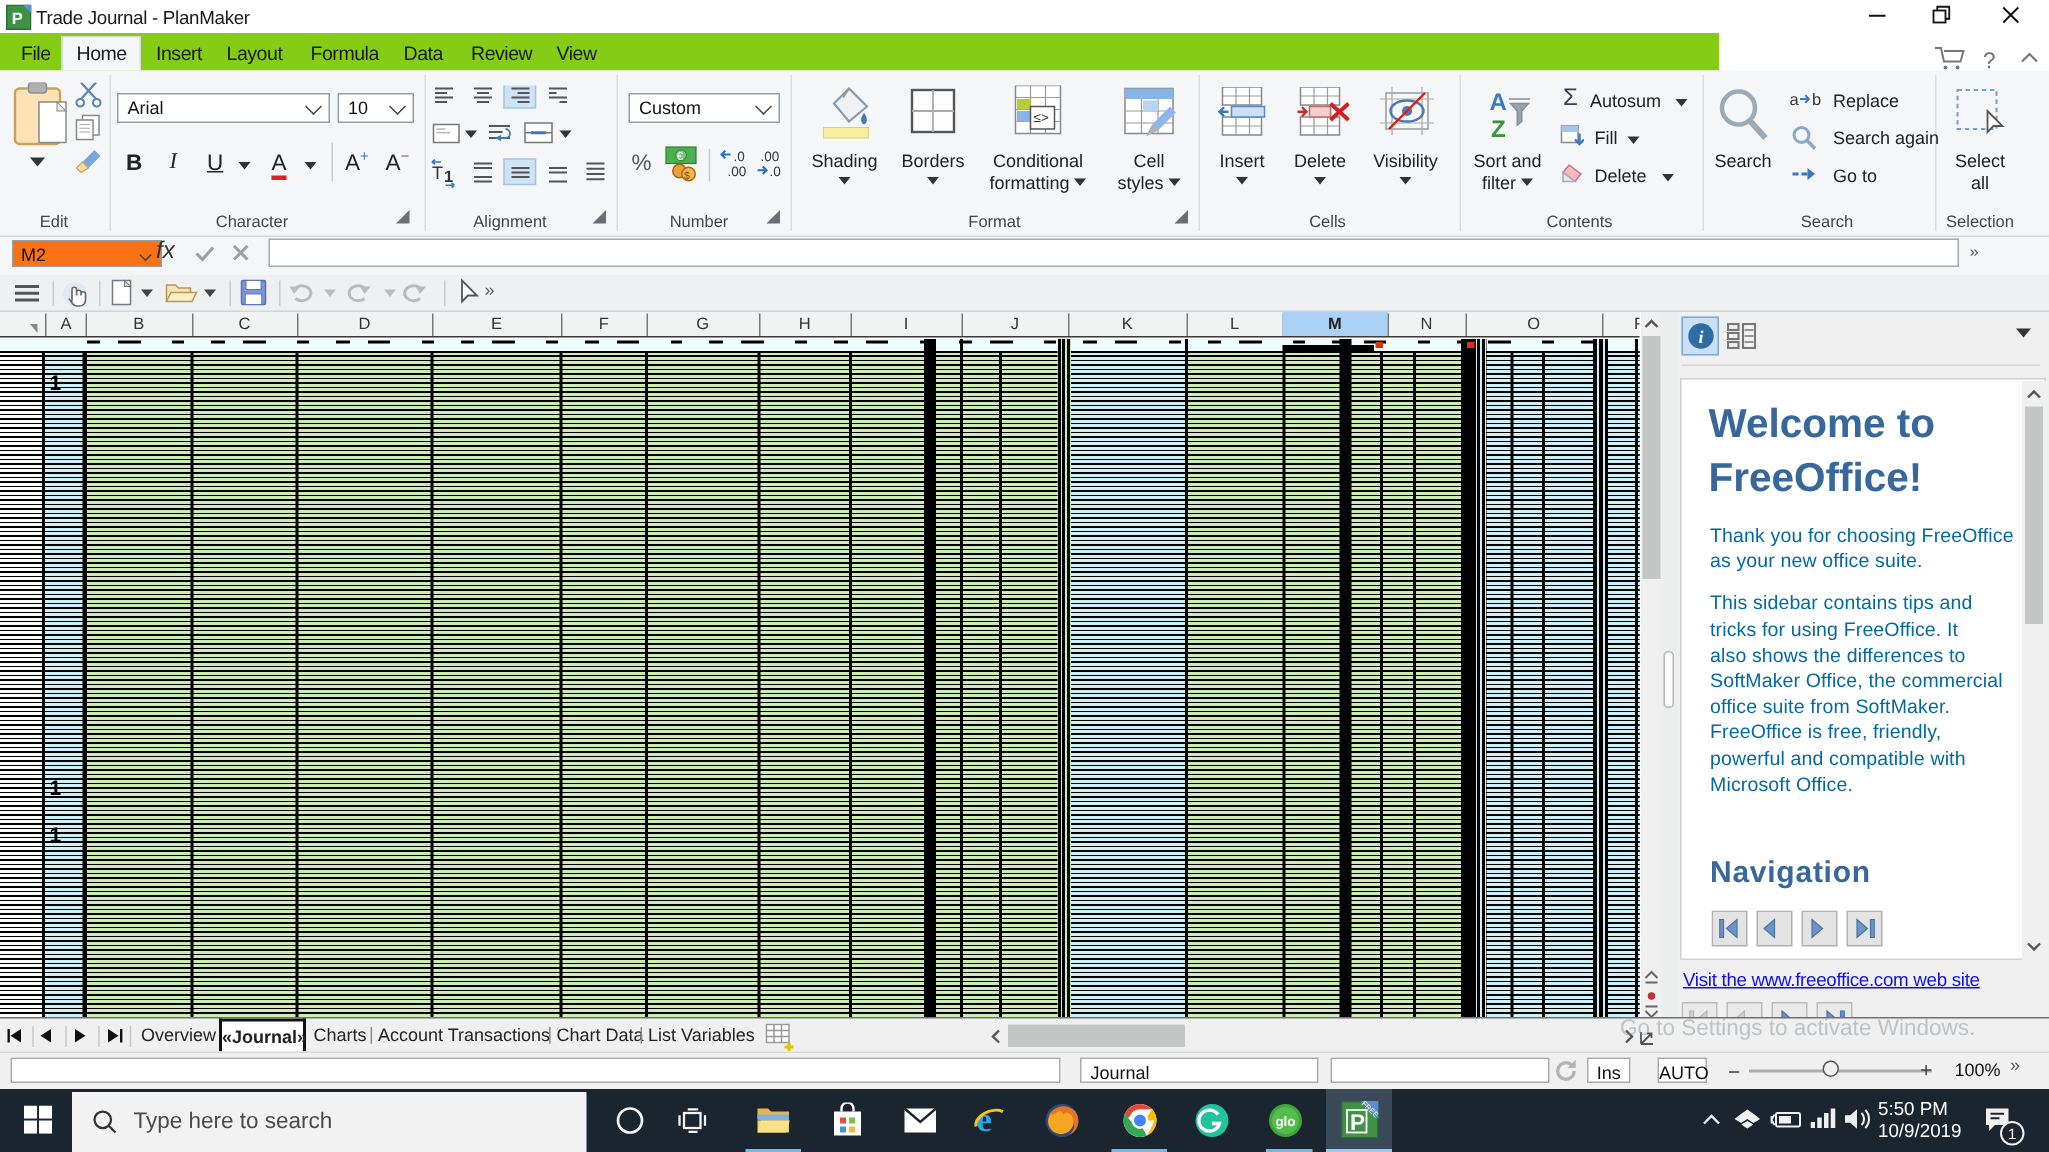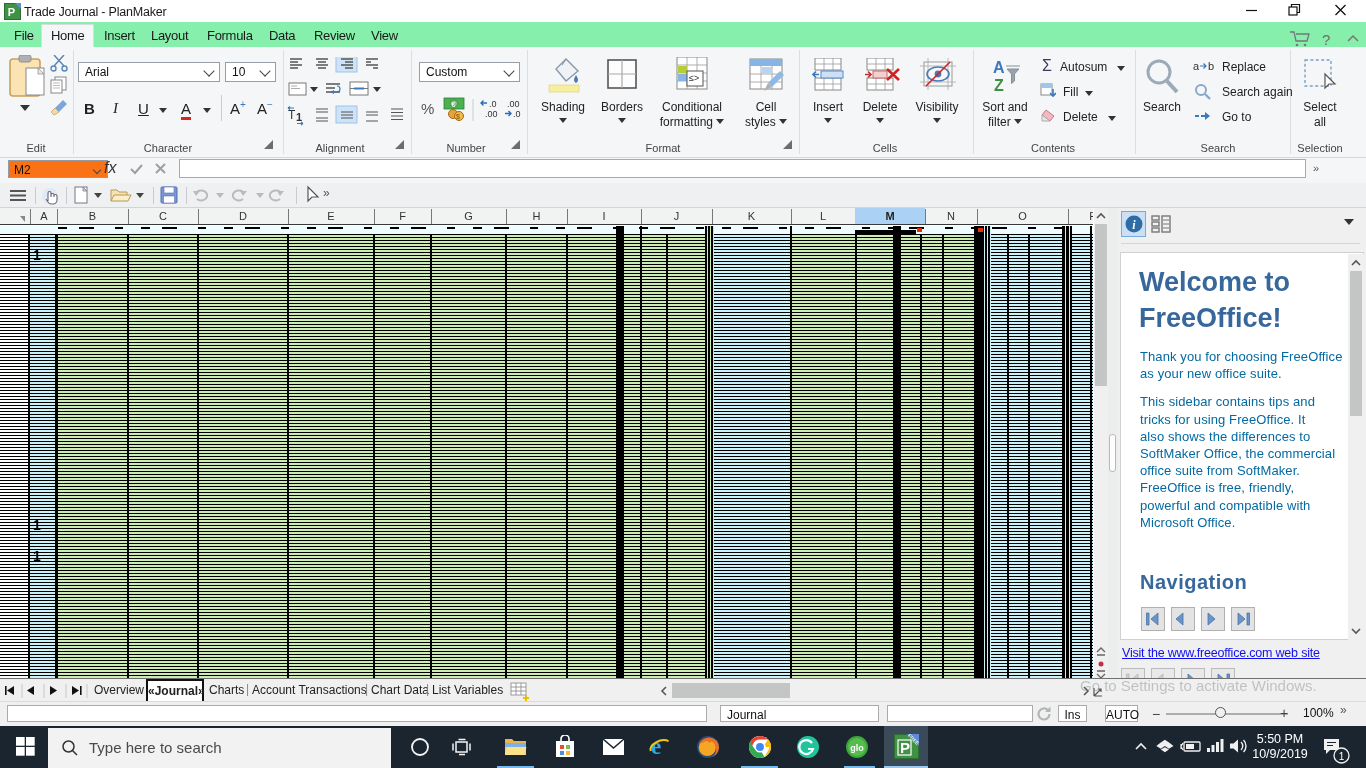--- a/index.html
+++ b/index.html
@@ -3,21 +3,21 @@
 <meta charset="utf-8">
 <style>
 * { margin:0; padding:0; box-sizing:border-box; }
 html,body { width:1366px; height:768px; overflow:hidden; font-family:"Liberation Sans", sans-serif; }
 #app { position:relative; width:1366px; height:768px; background:#fff; }
 .abs { position:absolute; }
 
 #titlebar { left:0; top:0; width:1366px; height:22px; background:#fff; }
 #title-text { left:24px; top:5px; font-size:12.5px; color:#191919; letter-spacing:-0.2px; }
 
-#menubar { left:0; top:22px; width:1366px; height:25px; background:#86efac; font-size:13px; color:#191919; letter-spacing:-0.3px; }
+#menubar { left:0; top:22px; width:1146px; height:25px; background:#84cc16; font-size:13px; color:#191919; letter-spacing:-0.3px; }
 .menuitem { position:absolute; top:6px; }
 #hometab { left:41px; top:2px; width:53px; height:23px; background:#f5f6f7; border:1px solid #d9dbdd; border-bottom:none; }
 
 #ribbon { left:0; top:47px; width:1366px; height:111px; background:#f5f6f7; border-bottom:1px solid #d5d8da; }
 .gsep { position:absolute; top:3px; width:1px; height:104px; background:#dcdee0; }
 .glabel { position:absolute; top:95px; font-size:11px; color:#444; width:120px; text-align:center; }
 .corner { position:absolute; top:93px; width:0; height:0; border-left:9px solid transparent; border-bottom:9px solid #6a6e72; }
 .combo { position:absolute; background:#fff; border:1px solid #989ea5; font-size:12px; color:#111; }
 .combo .cv { position:absolute; right:6px; top:4px; width:8px; height:8px; border-right:1.6px solid #444; border-bottom:1.6px solid #444; transform:rotate(45deg); }
 .ribtxt { position:absolute; font-size:12px; color:#222; }
@@ -741,21 +741,21 @@
     <svg class="abs" style="left:1207px;top:12px" width="17" height="16" viewBox="0 0 17 16">
       <rect x="0" y="10" width="3" height="4" fill="#f0f0f0"></rect>
         <rect x="4.5" y="7" width="3" height="7" fill="#f0f0f0"></rect>
       <rect x="9" y="4" width="3" height="10" fill="#f0f0f0"></rect>
         <rect x="13.5" y="1" width="3" height="13" fill="#f0f0f0"></rect>
     </svg>
     <svg class="abs" style="left:1229px;top:12px" width="20" height="16" viewBox="0 0 20 16">
       <path d="M1 5.5 h3.5 L9 1.5 v13 L4.5 10.5 H1 Z" fill="#f0f0f0"></path>
       <path d="M12 4 a5.5 5.5 0 0 1 0 8 M14.5 2 a8.5 8.5 0 0 1 0 12" fill="none" stroke="#f0f0f0" stroke-width="1.4"></path>
     </svg>
-    <div class="abs" style="left:1252px;top:6px;width:56px;height:30px;color:#fff;font-size:12.5px;text-align:center;line-height:15px">5:50 PM<br>10/9/2019</div>
+    <div class="abs" style="left:1252px;top:6px;width:56px;height:30px;color:#fff;font-size:12.5px;text-align:left;line-height:15px">5:50 PM<br>10/9/2019</div>
     <svg class="abs" style="left:1322px;top:11px" width="22" height="20" viewBox="0 0 22 20">
       <path d="M2 2 h15 v11 h-9 l-4 4 v-4 h-2 Z" fill="#f0f0f0"></path>
       <path d="M5 5.5 h9 M5 8.5 h6" stroke="#1b2530" stroke-width="1.2"></path>
     </svg>
     <circle class="abs"></circle>
     <svg class="abs" style="left:1333px;top:21px" width="17" height="17" viewBox="0 0 17 17">
       <circle cx="8.5" cy="8.5" r="7.5" fill="#1b2530" stroke="#f0f0f0" stroke-width="1.3"></circle>
       <text x="8.5" y="12.5" font-size="10" fill="#fff" text-anchor="middle" font-family="Liberation Sans">1</text>
     </svg>
   </div>

